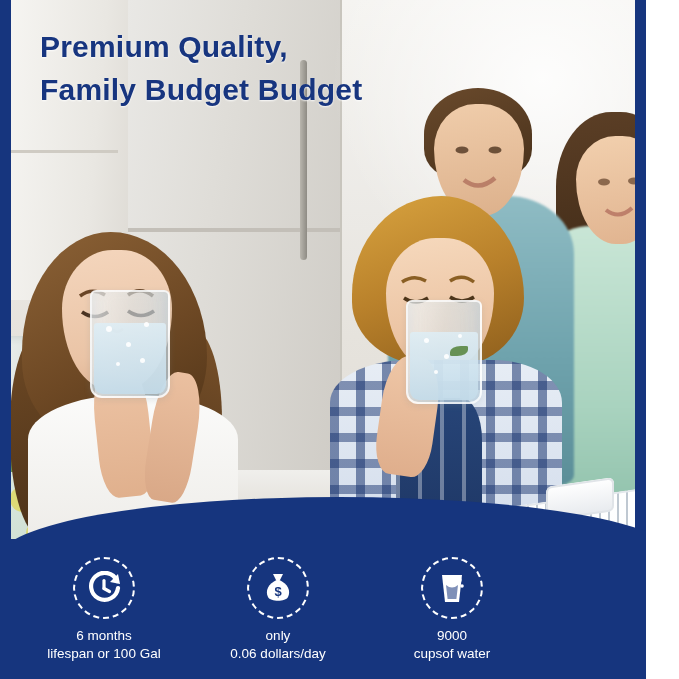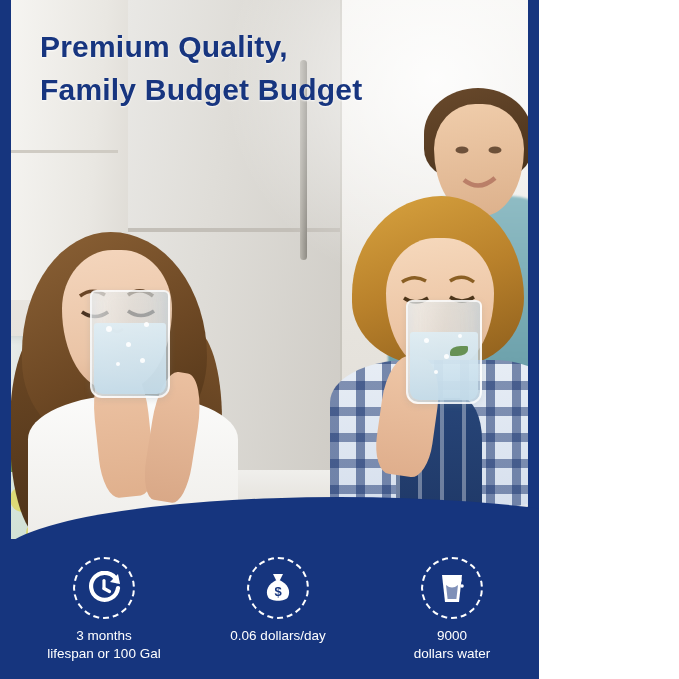--- a/index.html
+++ b/index.html
@@ -2,21 +2,21 @@
 <html><head>
 <meta charset="utf-8">
 <style>
   html, body {
     margin: 0;
     padding: 0;
     background: #ffffff;
   }
   #root {
     position: relative;
-    width: 539px;
+    width: 646px;
     height: 679px;
     overflow: hidden;
     font-family: "Liberation Sans", sans-serif;
     background: #ffffff;
   }
 
   
   .photo {
     position: absolute;
     inset: 0;
@@ -464,42 +464,43 @@
 
     <div class="feature">
       <div class="badge">
         <svg width="34" height="34" viewBox="0 0 34 34">
           <path d="M30 10 A13.5 13.5 0 1 0 31 17" fill="none" stroke="#ffffff" stroke-width="4.2" stroke-linecap="round"></path>
           <polygon points="31,3 33,13 23,11" fill="#ffffff"></polygon>
           <line x1="17" y1="9.5" x2="17" y2="17.5" stroke="#ffffff" stroke-width="3.2" stroke-linecap="round"></line>
           <line x1="17" y1="17.5" x2="22.5" y2="20.5" stroke="#ffffff" stroke-width="3.2" stroke-linecap="round"></line>
         </svg>
       </div>
-      <div class="cap">3 months</div>
+      <div class="cap">6 months</div>
       <div class="cap">lifespan or 100 Gal</div>
     </div>
 
     <div class="feature">
       <div class="badge">
         <svg width="32" height="34" viewBox="0 0 32 34">
           <path d="M11 3 L21 3 L18 9 L14 9 Z" fill="#ffffff"></path>
           <path d="M14.5 9 C6 13 3 20 6 26 C8.5 31 23.5 31 26 26 C29 20 26 13 17.5 9 Z" fill="#ffffff"></path>
           <text x="16" y="25" font-family="'Liberation Sans', sans-serif" font-size="13" font-weight="bold" fill="#16357e" text-anchor="middle">$</text>
         </svg>
       </div>
+      <div class="cap">only</div>
       <div class="cap">0.06 dollars/day</div>
     </div>
 
     <div class="feature">
       <div class="badge">
         <svg width="30" height="34" viewBox="0 0 30 34">
           <path d="M5 4 L25 4 L22 31 L8 31 Z" fill="#ffffff"></path>
           <path d="M9 14 q6 5 12 0 l-1.6 14 h-8.8 Z" fill="#16357e" opacity=".55"></path>
           <circle cx="22" cy="9" r="2.6" fill="#ffffff"></circle>
           <circle cx="25" cy="15" r="1.8" fill="#ffffff"></circle>
         </svg>
       </div>
       <div class="cap">9000</div>
-      <div class="cap">dollars water</div>
+      <div class="cap">cupsof water</div>
     </div>
 
   </div>
 </div>
 
 </body></html>

